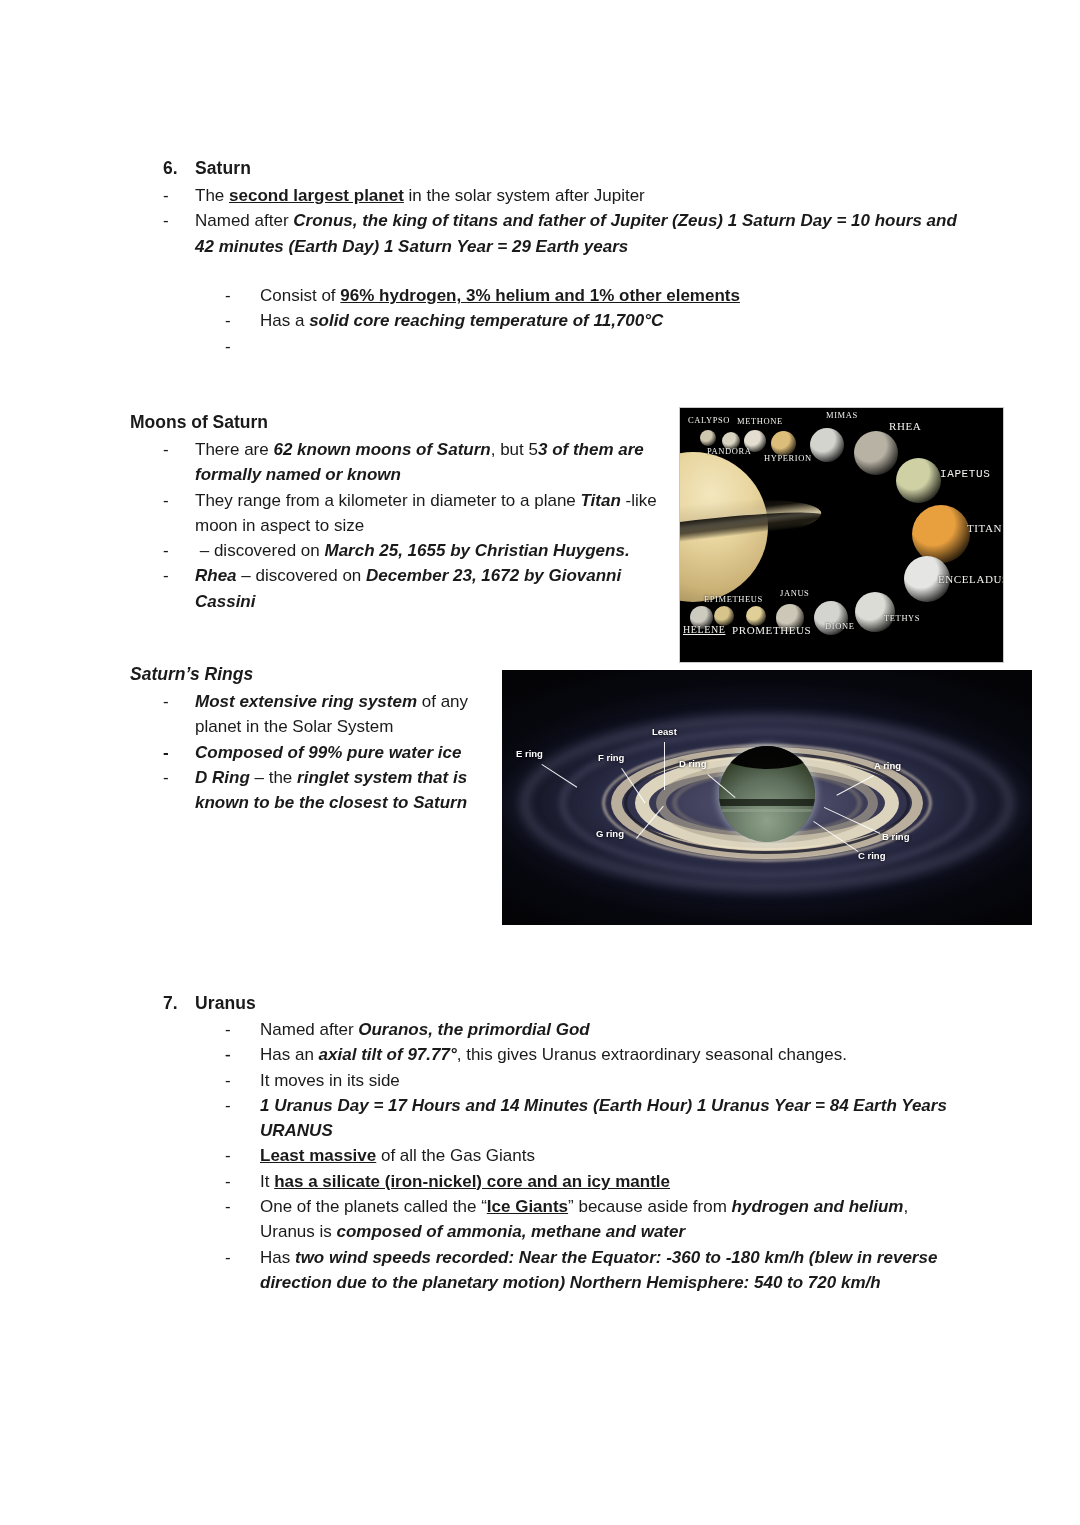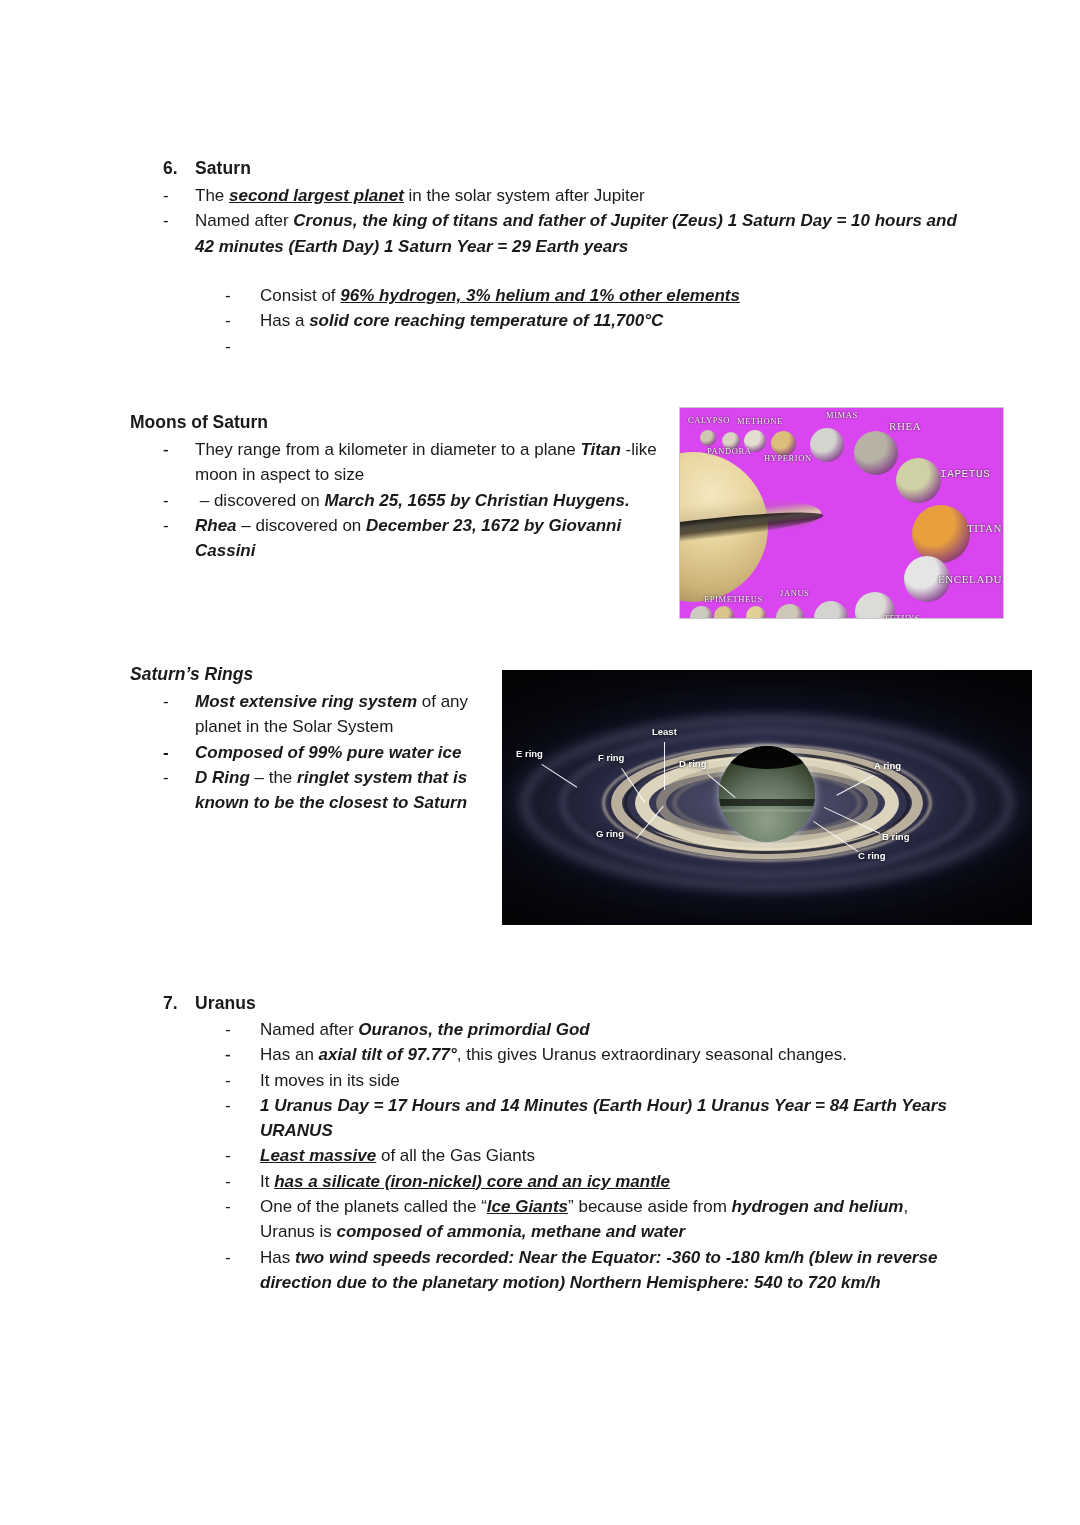--- a/index.html
+++ b/index.html
@@ -36,28 +36,28 @@
   }
   .li > .dash {
     position:absolute; left:0; top:0;
     width:32px;
     font-size:17px;
     line-height:25.3px;
   }
   .li.sub { padding-left:35px; }
   .li.sub > .dash { width:35px; }
   .bi { font-weight:bold; font-style:italic; }
-  .biu { font-weight:bold; font-style:italic; text-decoration:underline; }
+  .biu { font-weight:bold; text-decoration:underline; }
   .pl { font-weight:normal; font-style:normal; }
 
   
   #moons-image {
     position:absolute;
-    left:679px; top:407px; width:325px; height:212px;
-    background:#d946ef;
+    left:679px; top:407px; width:325px; height:256px;
+    background:#000000;
     overflow:hidden;
     border:1px solid #c9c9c9;
   }
   #moons-image .mlabel{
     position:absolute;
     color:#f2f2ee;
     font-family:"Liberation Serif", serif;
     font-variant:small-caps;
     letter-spacing:.6px;
     white-space:nowrap;
@@ -190,20 +190,21 @@
     <div class="li sub">
       <span class="dash">-</span>
     </div>
   </div>
 
   <div class="blk sec-head" style="left:130px; top:412px;">Moons of Saturn</div>
 
   <div class="blk" style="left:163px; top:437px; width:510px;">
     <div class="li">
       <span class="dash">-</span>
+      <span><span class="pl">There are </span><span class="bi">62 known moons of Saturn</span><span class="pl">, but 5</span><span class="bi">3 of them are formally named or known</span></span>
     </div>
     <div class="li">
       <span class="dash">-</span>
       <span><span class="pl">They range from a kilometer in diameter to a plane </span><span class="bi">Titan</span><span class="pl"> -like moon in aspect to size</span></span>
     </div>
     <div class="li">
       <span class="dash">-</span>
       <span><span class="pl">&nbsp;– discovered on </span><span class="bi">March 25, 1655 by Christian Huygens.</span></span>
     </div>
     <div class="li">

